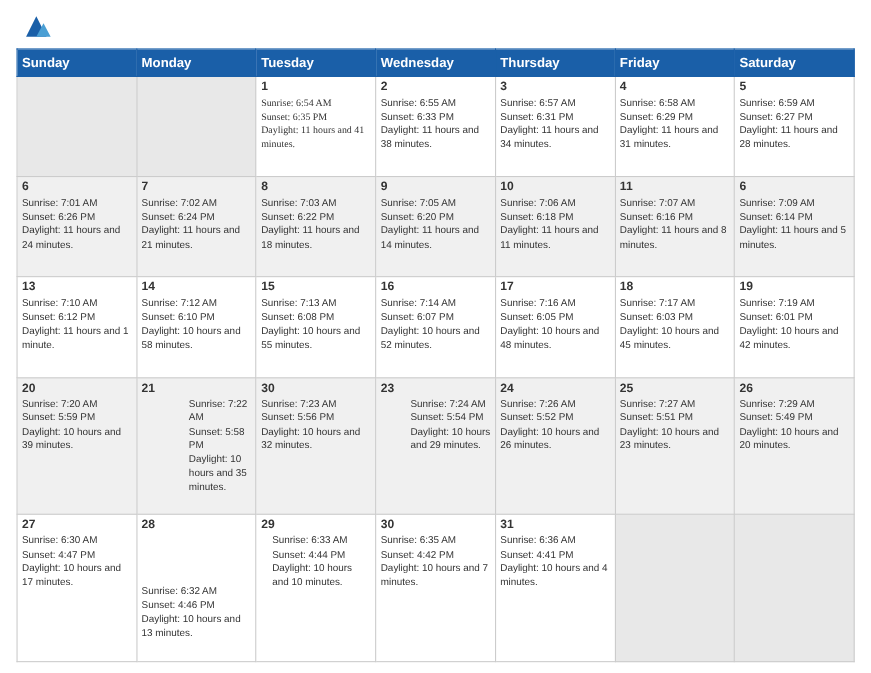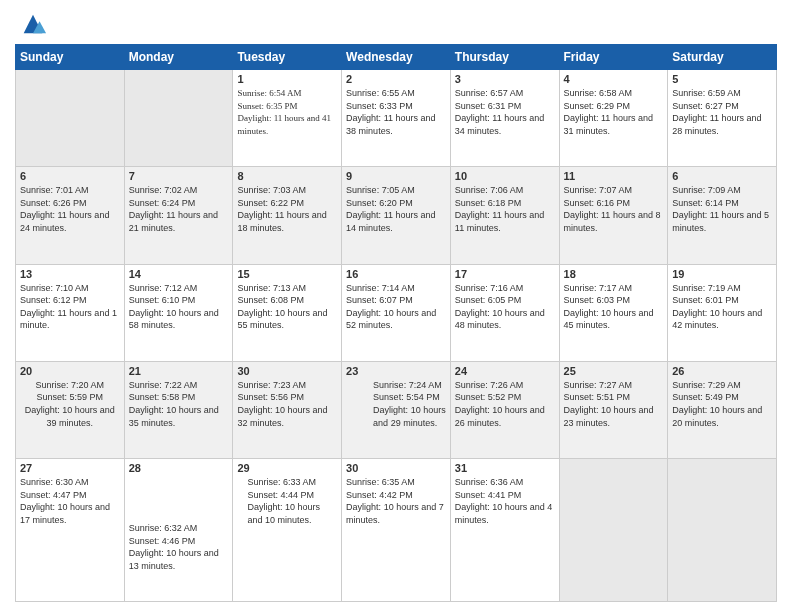--- a/index.html
+++ b/index.html
@@ -247,27 +247,27 @@
           <td>
             <span class="day-number">19</span>
             <div class="day-info" style="white-space: pre-line;">Sunrise: 7:19 AM
 Sunset: 6:01 PM
 Daylight: 10 hours and 42 minutes.</div>
           </td>
         </tr>
         <tr>
           <td>
             <span class="day-number">20</span>
-            <div class="day-info" style="white-space: pre-line; text-align: center;">Sunrise: 7:20 AM
+            <div class="day-info" style="white-space: pre-line;">Sunrise: 7:20 AM
 Sunset: 5:59 PM
 Daylight: 10 hours and 39 minutes.</div>
           </td>
           <td>
             <span class="day-number">21</span>
-            <div class="day-info" style="white-space: pre-line;">Sunrise: 7:22 AM
+            <div class="day-info" style="white-space: pre-line; margin-left: 43px;">Sunrise: 7:22 AM
 Sunset: 5:58 PM
 Daylight: 10 hours and 35 minutes.</div>
           </td>
           <td>
             <span class="day-number">30</span>
             <div class="day-info" style="white-space: pre-line;">Sunrise: 7:23 AM
 Sunset: 5:56 PM
 Daylight: 10 hours and 32 minutes.</div>
           </td>
           <td>

